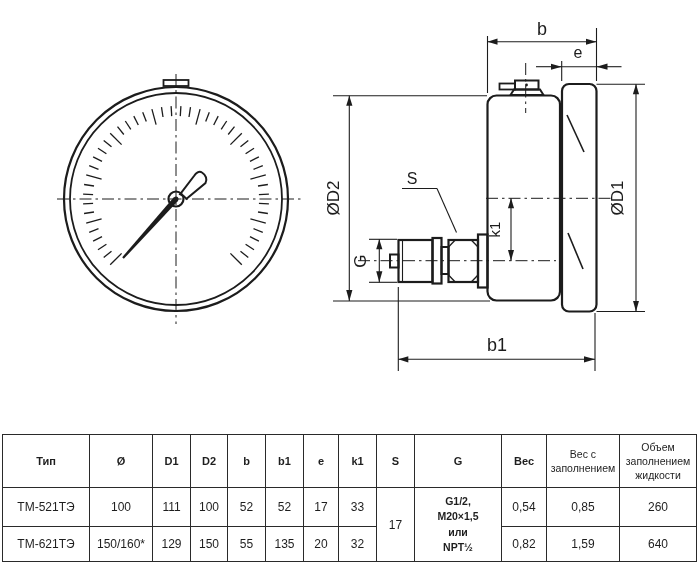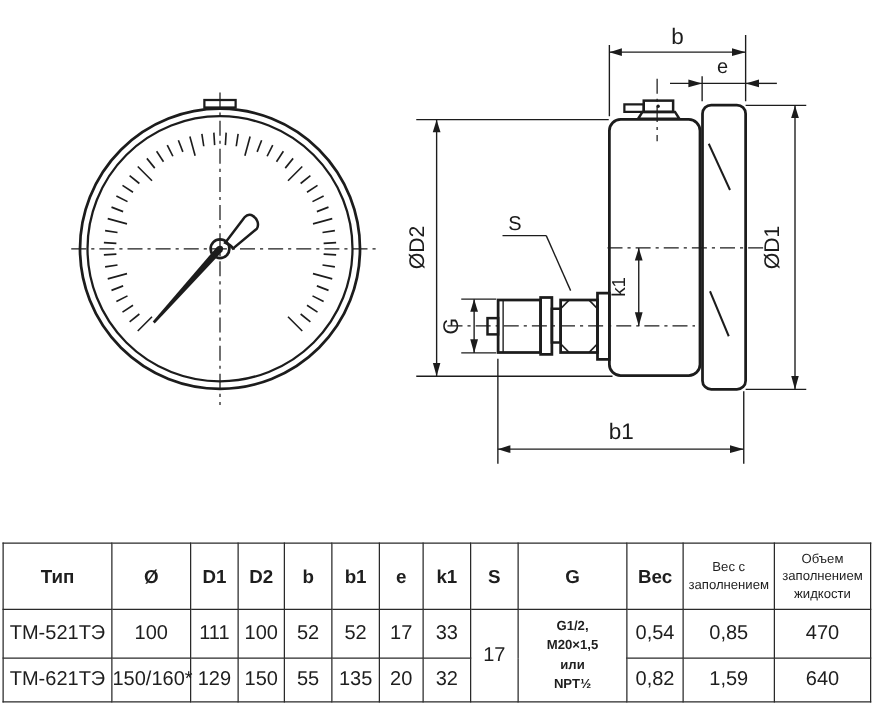--- a/index.html
+++ b/index.html
@@ -18,23 +18,23 @@
     position:absolute;left:2px;top:434px;width:695px;
     border-collapse:collapse;table-layout:fixed;background:#fff;
   }
   table.spec th,table.spec td{
     border:1.5px solid #2a2a2a;text-align:center;vertical-align:middle;
     padding:0;font-family:"Liberation Sans",sans-serif;color:#1e1e1e;
   }
   table.spec thead tr{height:53px;}
   table.spec tbody tr.r1{height:39px;}
   table.spec tbody tr.r2{height:35px;}
-  th.big{font-size:15px;font-weight:bold;}
+  th.big{font-size:11px;font-weight:bold;}
   th.small{font-size:10.5px;font-weight:normal;line-height:1.35;}
-  td.val{font-size:16px;}
+  td.val{font-size:12px;}
   td.gcell{font-size:10.5px;line-height:1.45;font-weight:bold;}
   td.gcell span{display:block;}
 </style>
 </head>
 <body>
 
 <div class="canvas">
 
   <svg width="700" height="433" viewBox="0 0 700 433">
     <defs>
@@ -229,21 +229,21 @@
         <td class="val">33</td>
         <td class="val" rowspan="2">17</td>
         <td class="gcell" rowspan="2">
           <span>G1/2,</span>
           <span>М20×1,5</span>
           <span>или</span>
           <span>NPT½</span>
         </td>
         <td class="val">0,54</td>
         <td class="val">0,85</td>
-        <td class="val">470</td>
+        <td class="val">260</td>
       </tr>
       <tr class="r2">
         <td class="val">ТМ-621ТЭ</td>
         <td class="val">150/160*</td>
         <td class="val">129</td>
         <td class="val">150</td>
         <td class="val">55</td>
         <td class="val">135</td>
         <td class="val">20</td>
         <td class="val">32</td>

